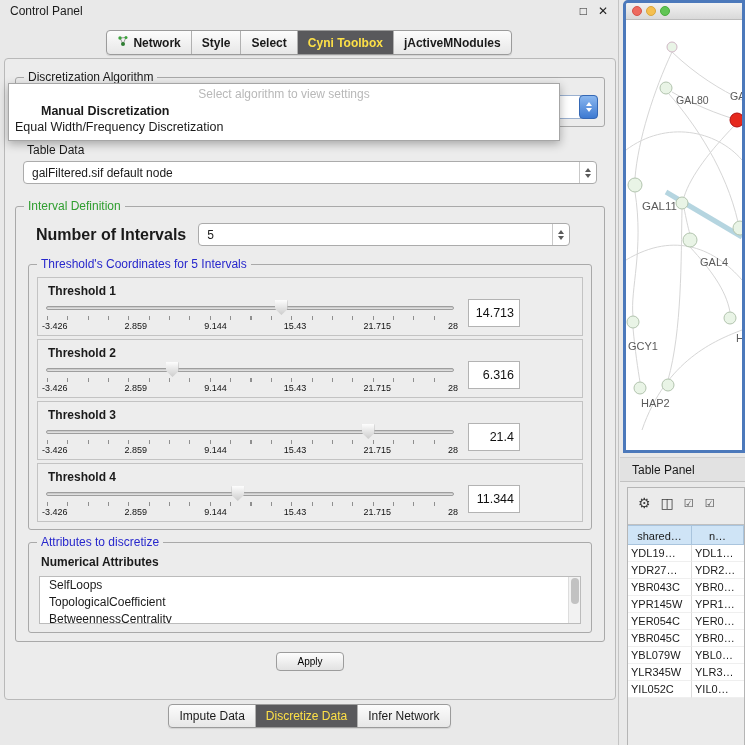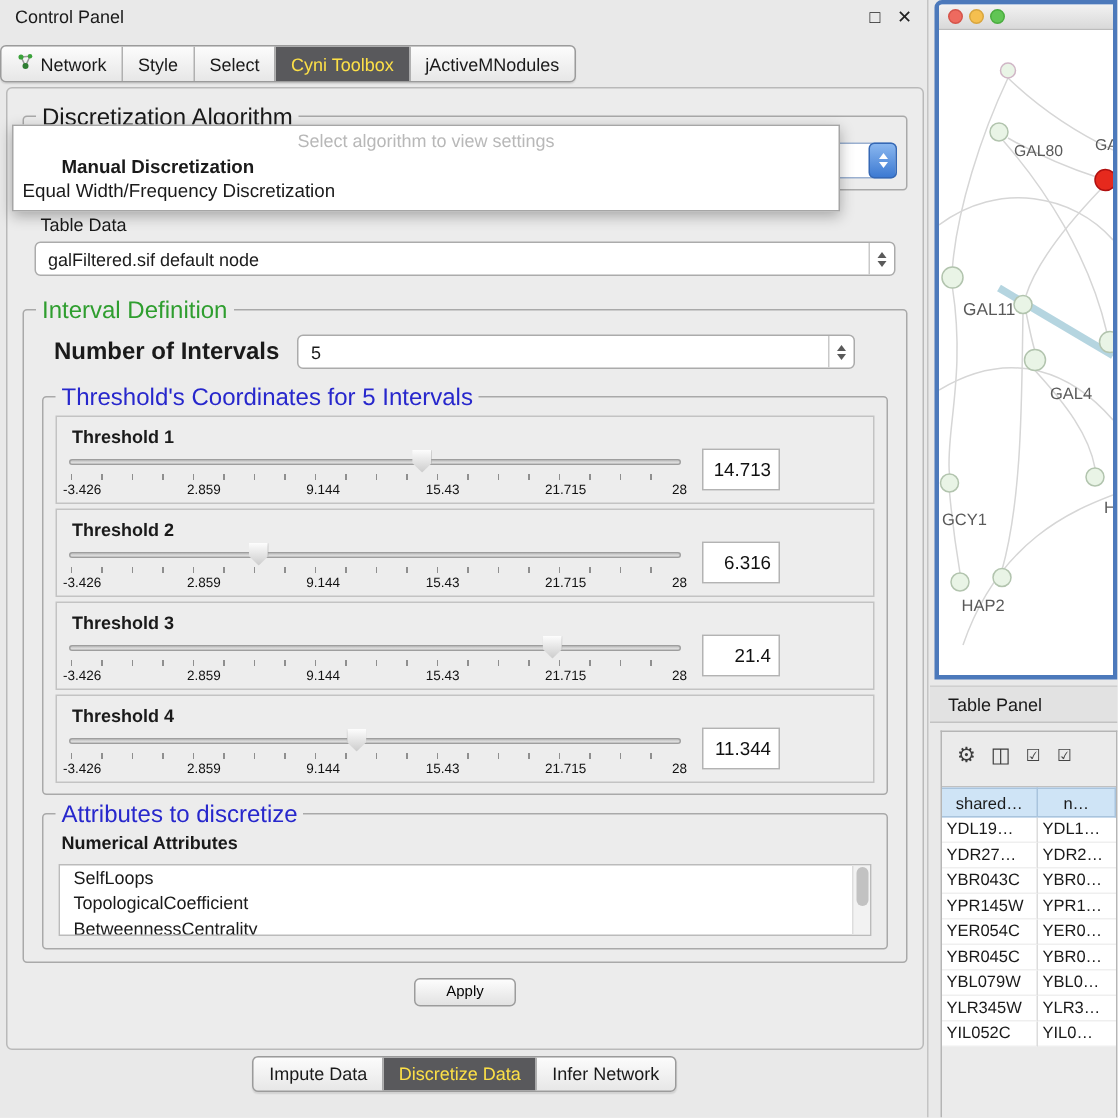--- a/index.html
+++ b/index.html
@@ -5,30 +5,30 @@
   * { margin:0; padding:0; box-sizing:border-box; }
   html,body { width:745px; height:745px; }
   body { background:#e9e9e9; font-family:"Liberation Sans", sans-serif; position:relative; overflow:hidden; color:#1a1a1a; }
 
   
   .control-panel { position:absolute; left:0; top:0; width:619px; height:745px; border-right:1px solid #c4c4c4; }
   .cp-titlebar { height:22px; display:flex; align-items:center; padding:0 10px; font-size:12px; }
   .cp-win-icons { margin-left:auto; display:flex; gap:11px; font-size:12px; color:#222; }
   .cp-win-icons span { cursor:default; }
 
-  .tabbar-wrap { display:flex; justify-content:flex-start; margin-top:8px; }
+  .tabbar-wrap { display:flex; justify-content:center; margin-top:8px;font-weight:bold; }
   .tabbar { display:flex; border:1px solid #9b9b9b; border-radius:4px; overflow:hidden; background:linear-gradient(#fcfcfc,#e7e7e7); box-shadow:0 1px 1px rgba(0,0,0,0.1); }
   .tab { display:flex; align-items:center; gap:4px; padding:4px 10px; font-size:12px; border-left:1px solid #b0b0b0; white-space:nowrap; }
   .tab:first-child { border-left:none; }
   .tab.active { background:#59595c; color:#fde047; }
 
   .main-panel { position:absolute; left:4px; top:58px; width:612px; height:642px; background:#ececec; border:1px solid #b9b9b9; border-radius:4px; padding:6px 10px; }
 
   .groupbox { position:relative; border:1px solid #a9a9a9; border-radius:3px; }
-  .group-title { position:absolute; top:-8px; left:8px; background:#ececec; padding:0 4px; font-size:16px; white-space:nowrap; }
+  .group-title { position:absolute; top:-8px; left:8px; background:#ececec; padding:0 4px; font-size:12px; white-space:nowrap; }
   .group-title.green { color:#2f9e2f; }
   .group-title.blue { color:#2727cc;text-align:center; }
 
   .algo-group { height:50px; margin-top:12px; }
   .algo-combo { position:absolute; left:8px; right:6px; top:17px; height:24px; background:#fff; border:1px solid #9ab0d0; border-radius:4px; display:flex; align-items:center; }
   .blue-stepper { margin-left:auto; width:19px; height:24px; margin-right:-1px; border-radius:4px; background:linear-gradient(#8ab7ef,#3d7ad2); display:flex; flex-direction:column; justify-content:center; align-items:center; gap:2px; border:1px solid #3568b5; }
   .arr-up { width:0; height:0; border-left:3px solid transparent; border-right:3px solid transparent; border-bottom:4px solid #5a5a5a; }
   .arr-down { width:0; height:0; border-left:3px solid transparent; border-right:3px solid transparent; border-top:4px solid #5a5a5a; }
   .white .arr-up { border-bottom-color:#fff; }
   .white .arr-down { border-top-color:#fff; }

